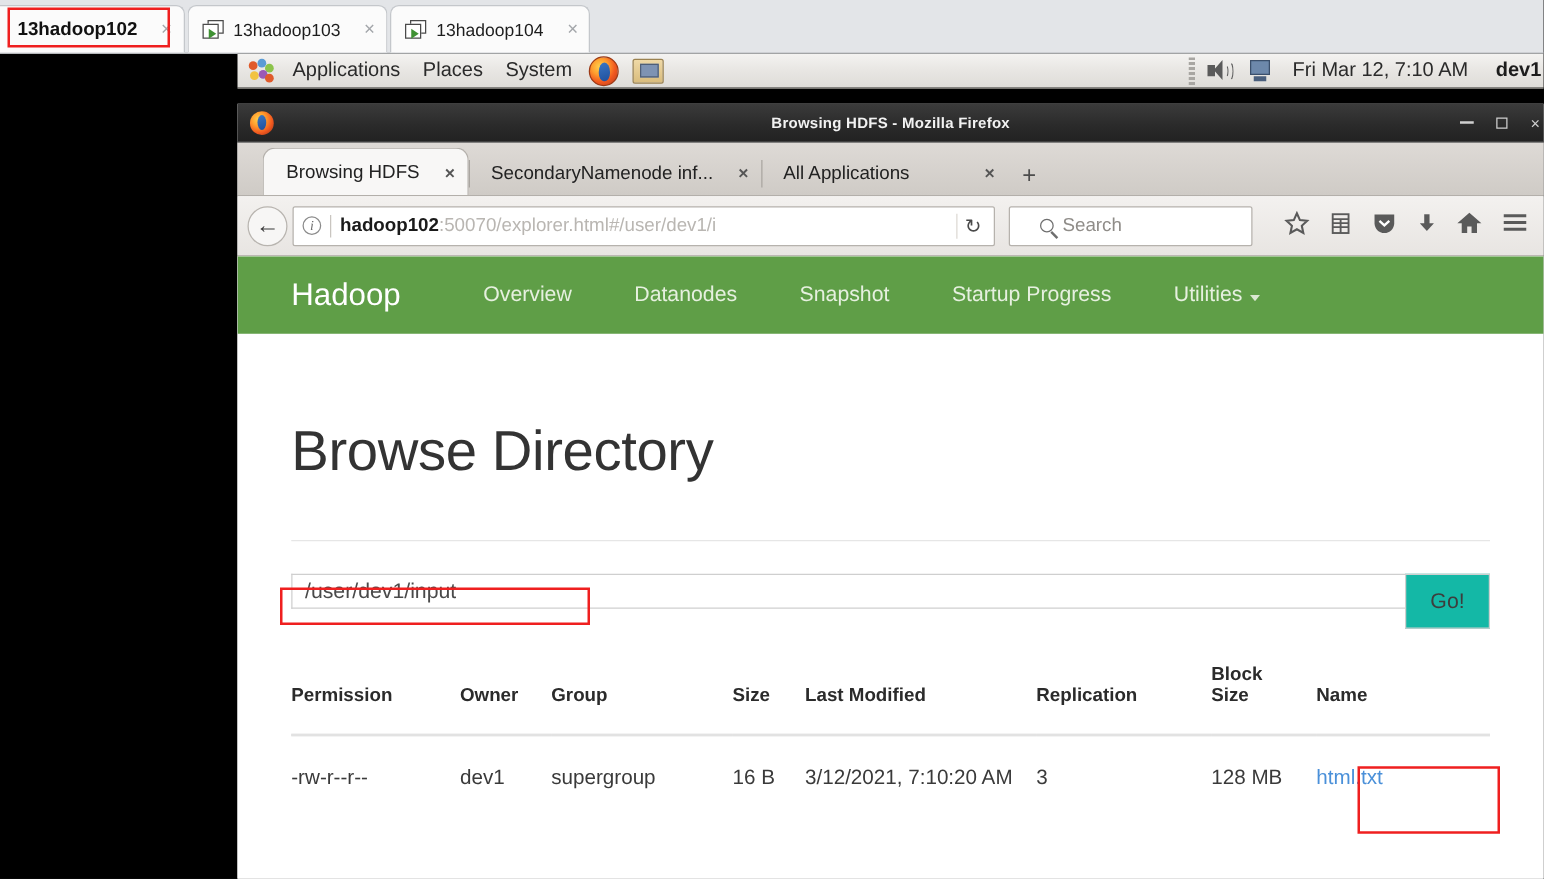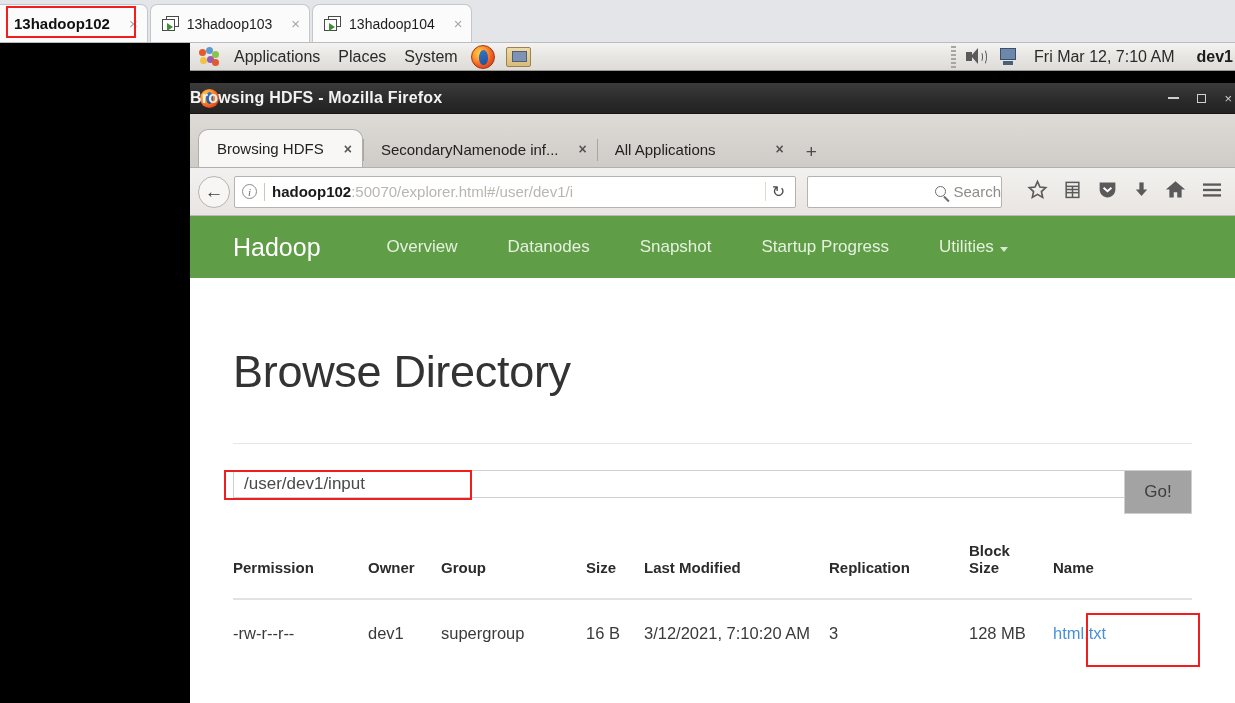--- a/index.html
+++ b/index.html
@@ -122,32 +122,32 @@
   .ff-title .tlogo {
     width: 19px; height: 19px; border-radius: 50%; margin-left: 10px;
     background: radial-gradient(circle at 36% 34%, #ffd34d 0%, #ff9d2e 32%, #f2591f 62%, #8e2f18 100%);
     position: relative;
   }
   .ff-title .tlogo::after {
     content: ""; position: absolute; left: 6px; top: 3px; width: 7px; height: 12px;
     border-radius: 50%; background: linear-gradient(160deg, #3a76c4, #1f4f9c);
   }
   .ff-title-text {
-    position: absolute; left: 0; right: 0; text-align: left;
-    font-size: 16px; font-weight: bold; color: #f2f2f2; letter-spacing: .2px;
+    position: absolute; left: 0; right: 0; text-align: center;
+    font-size: 12px; font-weight: bold; color: #f2f2f2; letter-spacing: .2px;
   }
   .wbtns { margin-left: auto; display: flex; align-items: center; gap: 18px; padding-right: 3px; z-index: 2; }
   .wbtn { color: #cfcfcf; font-size: 13px; line-height: 1; }
   .wbtn .min { display: block; width: 11px; height: 2px; background: #cfcfcf; }
   .wbtn .max { display: block; width: 9px; height: 9px; border: 1.6px solid #cfcfcf; }
 
   
   .ff-tabs {
-    height: 54px; background: linear-gradient(to bottom, #dedad6 0%, #cfcbc6 100%);
-    display: flex; align-items: flex-end; padding-left: 8px; border-bottom: 1px solid #b3afaa;
+    height: 43px; background: linear-gradient(to bottom, #dedad6 0%, #cfcbc6 100%);
+    display: flex; align-items: flex-end; padding-left: 20px; border-bottom: 1px solid #b3afaa;
   }
   .btab {
     height: 36px; display: flex; align-items: center; padding: 0 10px 0 18px;
     font-size: 15px; color: #222; white-space: nowrap; position: relative;
   }
   .btab.active {
     background: #f8f7f6; border-top-left-radius: 10px; border-top-right-radius: 10px;
     border: 1px solid #b3afaa; border-bottom: none; height: 38px;
   }
   .btab:not(.active)::before {
@@ -174,21 +174,21 @@
     width: 15px; height: 15px; border-radius: 50%; border: 1.4px solid #8b8b8b; color: #6d6d6d;
     font-size: 11px; display: flex; align-items: center; justify-content: center;
     font-family: "Liberation Serif", serif; font-style: italic; flex: 0 0 auto;
   }
   .url-div { width: 1px; height: 18px; background: #c9c5c0; margin: 0 7px; }
   .url-text { font-size: 15px; color: #b9b6b2; white-space: nowrap; overflow: hidden; flex: 1; }
   .url-text b { color: #1a1a1a; font-weight: bold; }
   .reload { width: 26px; color: #4a4a4a; font-size: 16px; text-align: center; border-left: 1px solid #ddd9d4; }
   .searchbar {
     flex: 0 0 195px; height: 32px; margin-left: 7px; background: #fff;
-    border: 1px solid #b6b2ad; border-radius: 2px; display: flex; align-items: center; padding-left: 0; gap: 7px; justify-content: flex-end;
+    border: 1px solid #b6b2ad; border-radius: 2px; display: flex; align-items: center; padding-left: 24px; gap: 7px;
   }
   .mag {
     width: 11px; height: 11px; border: 1.8px solid #6e6e6e; border-radius: 50%; position: relative; flex: 0 0 auto;
   }
   .mag::after { content: ""; position: absolute; right: -5px; bottom: -4px; width: 7px; height: 1.8px; background: #6e6e6e; transform: rotate(45deg); }
   .search-ph { font-size: 15px; color: #8f8c88; }
   .tools { margin-left: auto; display: flex; align-items: center; gap: 15px; padding-right: 4px; }
   .ti { color: #5a5a5a; }
 
   
@@ -207,21 +207,21 @@
     font-size: 45px; color: #333; font-weight: normal; margin: 68px 0 0 0; letter-spacing: -.3px;
   }
   .hr { border-top: 1px solid #e6e6e6; margin-top: 45px; }
   .pathrow { display: flex; margin-top: 26px; }
   .pathinput {
     flex: 1; height: 28px; border: 1px solid #cfcfcf; background: #fff;
     display: flex; align-items: center; padding-left: 10px; font-size: 17px; color: #4a4a4a;
     border-right: none;
   }
   .gobtn {
-    width: 68px; height: 44px; background: #a3a3a3; border: 1px solid #cfcfcf;
+    width: 68px; height: 44px; background: #14b8a6; border: 1px solid #cfcfcf;
     display: flex; align-items: center; justify-content: center; font-size: 17px; color: #3d3d3d;
   }
   table.files { width: 100%; border-collapse: collapse; margin-top: 28px; }
   table.files th {
     font-size: 15px; color: #2b2b2b; text-align: left; vertical-align: bottom;
     padding: 0 12px 22px 0; border-bottom: 2px solid #e2e2e2; font-weight: bold;
   }
   table.files td {
     font-size: 16.5px; color: #3a3a3a; padding: 24px 12px 10px 0; vertical-align: top;
   }

